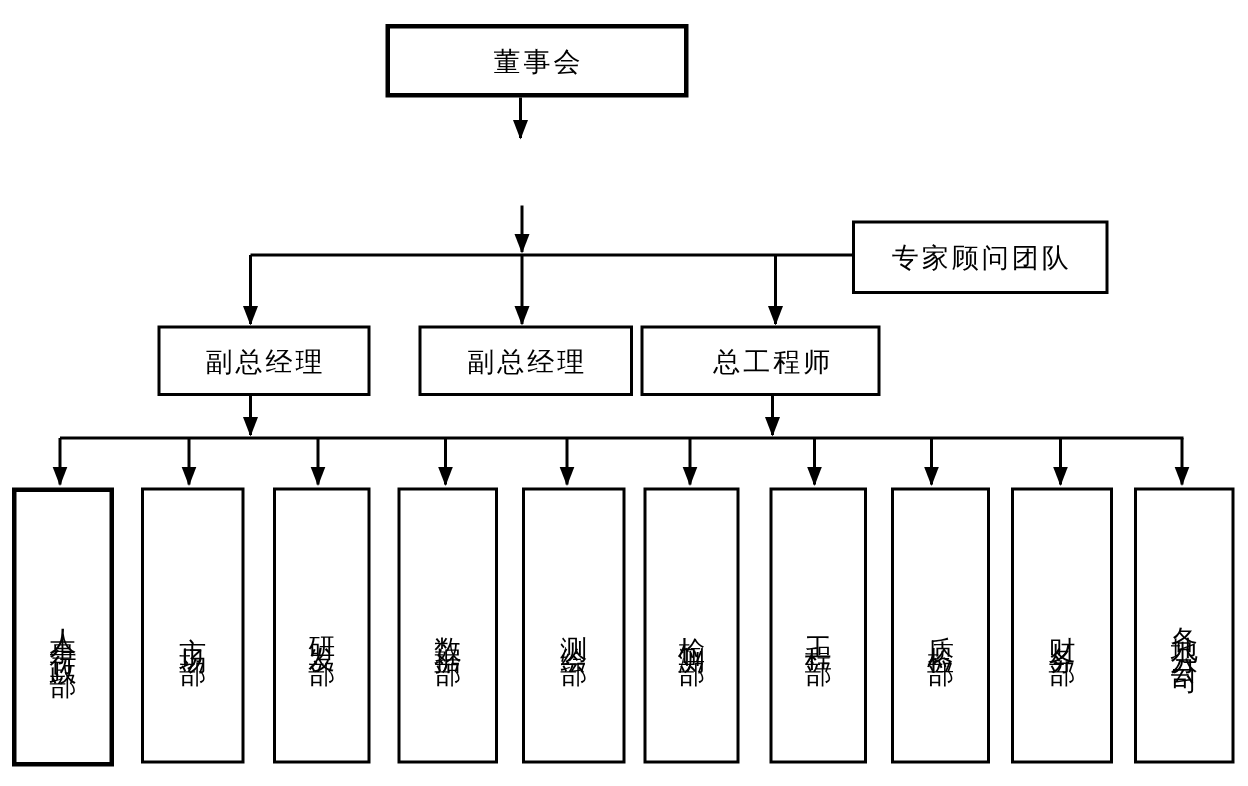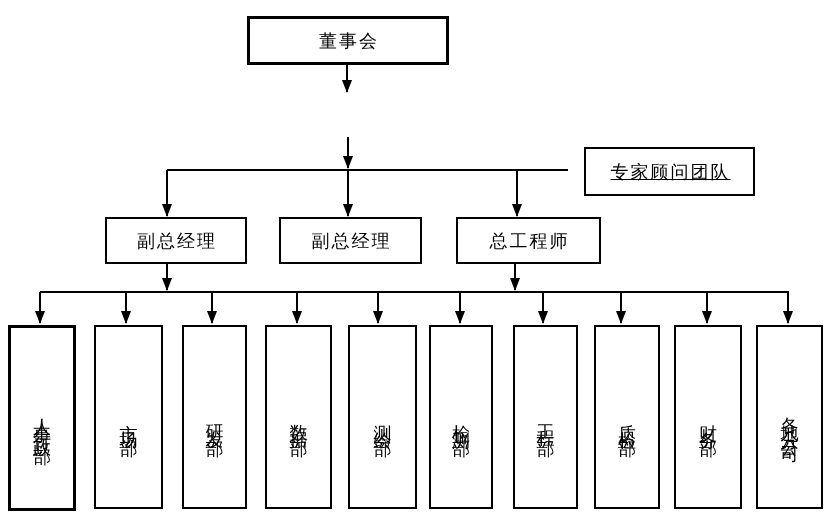--- a/index.html
+++ b/index.html
@@ -55,30 +55,30 @@
     <path d="M212,292 L212,323" marker-end="url(#ah)"></path>
     <path d="M297,292 L297,323" marker-end="url(#ah)"></path>
     <path d="M378,292 L378,323" marker-end="url(#ah)"></path>
     <path d="M460,292 L460,323" marker-end="url(#ah)"></path>
     <path d="M543,292 L543,323" marker-end="url(#ah)"></path>
     <path d="M621,292 L621,323" marker-end="url(#ah)"></path>
     <path d="M707,292 L707,323" marker-end="url(#ah)"></path>
     <path d="M788,292 L788,323" marker-end="url(#ah)"></path>
   </svg>
 
-  <div class="node thick" style="left:247px;top:16px;width:196px;height:43px;">董事会</div>
+  <div class="node thick" style="left:257px;top:16px;width:196px;height:43px;">董事会</div>
 
 
-  <div class="node" style="left:584px;top:147px;width:167px;height:45px;text-decoration:underline;">专家顾问团队</div>
+  <div class="node" style="left:568px;top:147px;width:167px;height:45px;">专家顾问团队</div>
 
   <div class="node" style="left:105px;top:217px;width:138px;height:43px;">副总经理</div>
 
   <div class="node" style="left:279px;top:217px;width:139px;height:43px;">副总经理</div>
 
-  <div class="node" style="left:456px;top:217px;width:141px;height:43px;">总工程师</div>
+  <div class="node" style="left:427px;top:217px;width:141px;height:43px;padding-left:15px;">总工程师</div>
 
   <div class="node dept thick" style="left:8px;width:62px;">
     <span class="vtext">人事行政部</span>
   </div>
   <div class="node dept" style="left:94px;width:65px;">
     <span class="vtext">市场部</span>
   </div>
   <div class="node dept" style="left:182px;width:61px;">
     <span class="vtext">研发部</span>
   </div>

